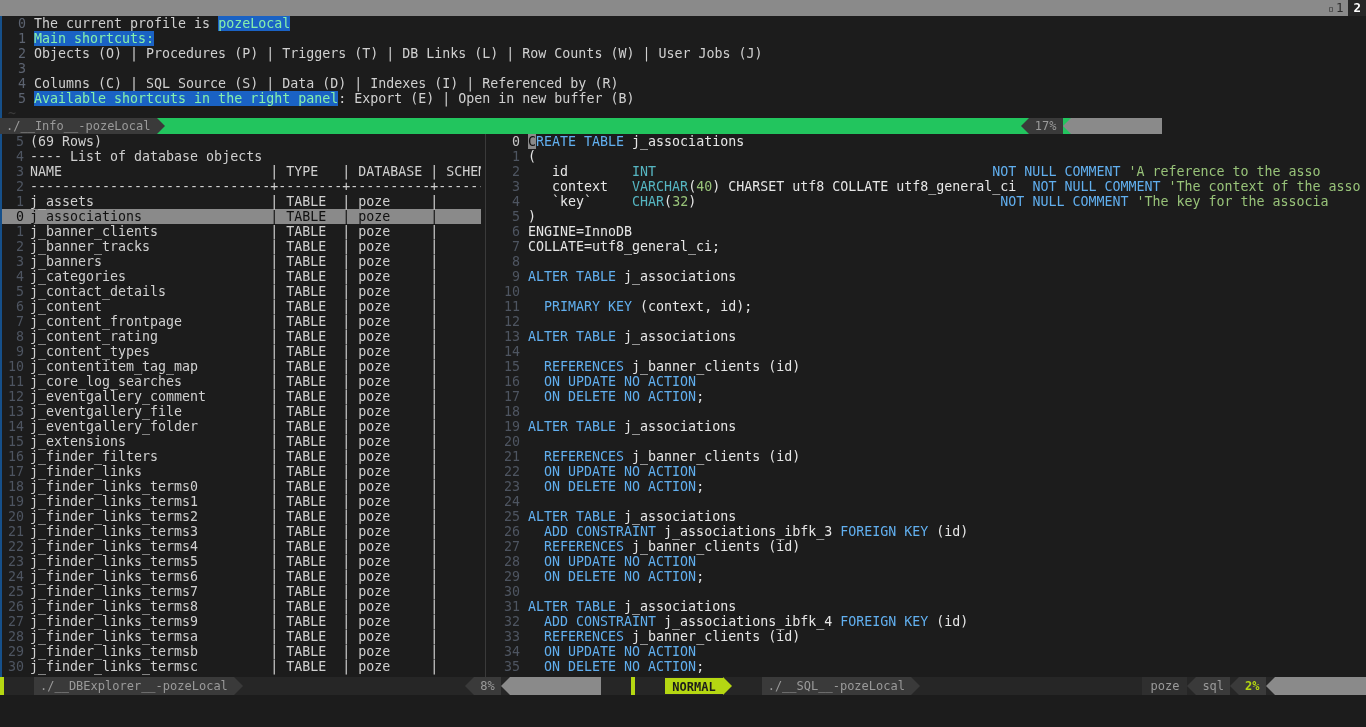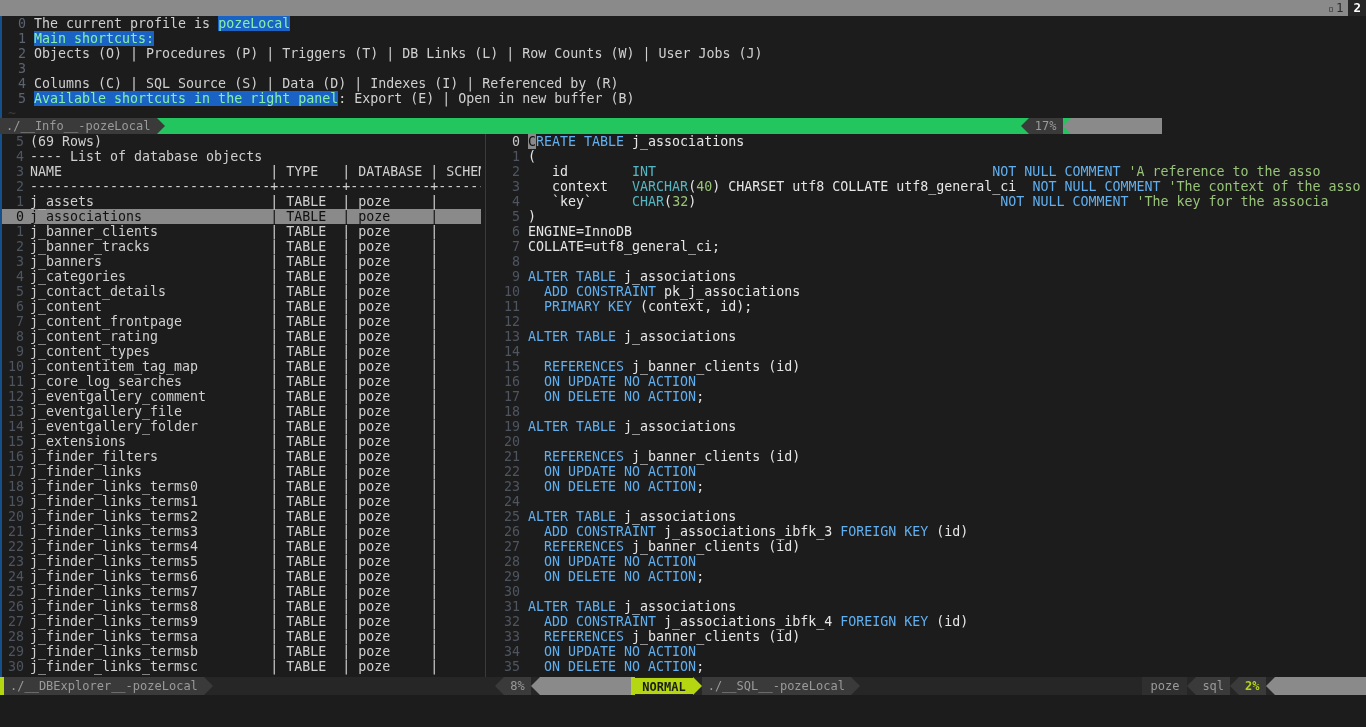--- a/index.html
+++ b/index.html
@@ -94,21 +94,21 @@
   
   .kw{color:#61afef;}
   .typ{color:#56b6c2;}
   .num{color:#98c379;}
   .str{color:#98c379;}
   .white{color:#e6e6e6;}
 
   
   .statusline{
     position:absolute;left:0;top:677px;width:1366px;height:18px;
-    background:#262626;display:flex;align-items:center;font-size:12px;line-height:18px;
+    background:#262626;display:flex;align-items:center;font-size:12px;line-height:18px;gap:30px;
   }
   .seg{display:flex;align-items:center;height:18px;white-space:pre;}
   .seg .lbl{background:#3a3a3a;color:#9a9a9a;padding:0 6px;height:18px;line-height:18px;}
   .seg .ar{
     width:0;height:0;border-top:9px solid transparent;border-bottom:9px solid transparent;
     border-left:9px solid #3a3a3a;
   }
   .seg .mode{background:#b5d712;color:#1c1c1c;padding:0 7px;height:16px;line-height:18px;font-weight:bold;}
   .seg .ar-mode{
     width:0;height:0;border-top:9px solid transparent;border-bottom:9px solid transparent;
@@ -220,21 +220,21 @@
           <div class="vline"><span class="lnum cur-lnum">0</span><span class="ltext"><span style="background: rgb(138, 138, 138); color: rgb(16, 16, 16);">C</span><span class="kw">REATE TABLE</span><span class="white"> j_associations</span></span></div>
           <div class="vline"><span class="lnum">1</span><span class="ltext"><span class="white">(</span></span></div>
           <div class="vline"><span class="lnum">2</span><span class="ltext"><span class="white">   id        </span><span class="typ">INT</span><span class="white">                                          </span><span class="kw">NOT NULL COMMENT</span><span class="white"> </span><span class="str">'A reference to the asso</span></span></div>
           <div class="vline"><span class="lnum">3</span><span class="ltext"><span class="white">   context   </span><span class="typ">VARCHAR</span><span class="white">(</span><span class="num">40</span><span class="white">) CHARSET utf8 COLLATE utf8_general_ci  </span><span class="kw">NOT NULL COMMENT</span><span class="white"> </span><span class="str">'The context of the asso</span></span></div>
           <div class="vline"><span class="lnum">4</span><span class="ltext"><span class="white">   `key`     </span><span class="typ">CHAR</span><span class="white">(</span><span class="num">32</span><span class="white">)                                      </span><span class="kw">NOT NULL COMMENT</span><span class="white"> </span><span class="str">'The key for the associa</span></span></div>
           <div class="vline"><span class="lnum">5</span><span class="ltext"><span class="white">)</span></span></div>
           <div class="vline"><span class="lnum">6</span><span class="ltext"><span class="white">ENGINE=InnoDB</span></span></div>
           <div class="vline"><span class="lnum">7</span><span class="ltext"><span class="white">COLLATE=utf8_general_ci;</span></span></div>
           <div class="vline"><span class="lnum">8</span><span class="ltext"><span class="white"></span></span></div>
           <div class="vline"><span class="lnum">9</span><span class="ltext"><span class="kw">ALTER TABLE</span><span class="white"> j_associations</span></span></div>
-          <div class="vline"><span class="lnum">10</span><span class="ltext"><span class="white">  </span><span class="kw">ADD CONSTRAINT</span><span class="white"> pk_j_associations</span></span></div>
+          <div class="vline"><span class="lnum">10</span></div>
           <div class="vline"><span class="lnum">11</span><span class="ltext"><span class="white">  </span><span class="kw">PRIMARY KEY</span><span class="white"> (context, id);</span></span></div>
           <div class="vline"><span class="lnum">12</span><span class="ltext"><span class="white"></span></span></div>
           <div class="vline"><span class="lnum">13</span><span class="ltext"><span class="kw">ALTER TABLE</span><span class="white"> j_associations</span></span></div>
           <div class="vline"><span class="lnum">14</span></div>
           <div class="vline"><span class="lnum">15</span><span class="ltext"><span class="white">  </span><span class="kw">REFERENCES</span><span class="white"> j_banner_clients (id)</span></span></div>
           <div class="vline"><span class="lnum">16</span><span class="ltext"><span class="white">  </span><span class="kw">ON UPDATE NO ACTION</span></span></div>
           <div class="vline"><span class="lnum">17</span><span class="ltext"><span class="white">  </span><span class="kw">ON DELETE NO ACTION</span><span class="white">;</span></span></div>
           <div class="vline"><span class="lnum">18</span><span class="ltext"><span class="white"></span></span></div>
           <div class="vline"><span class="lnum">19</span><span class="ltext"><span class="kw">ALTER TABLE</span><span class="white"> j_associations</span></span></div>
           <div class="vline"><span class="lnum">20</span></div>

